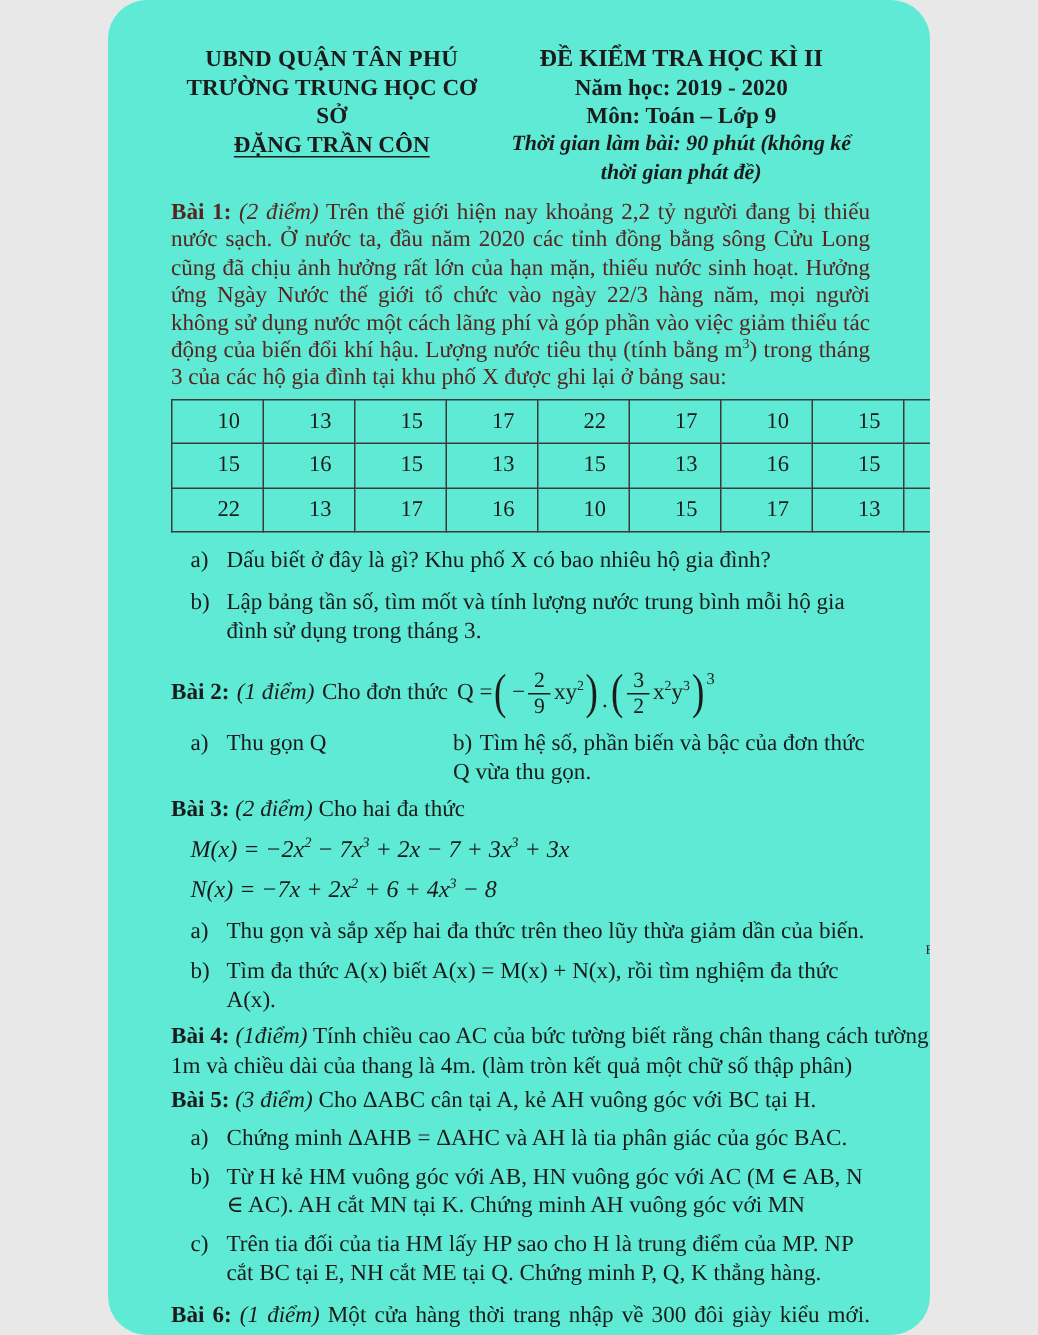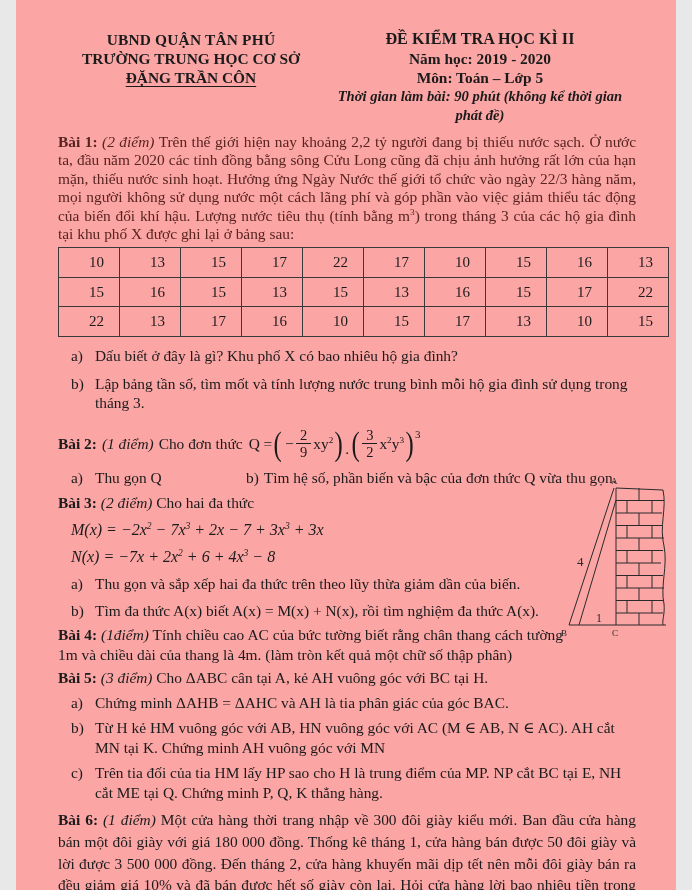--- a/index.html
+++ b/index.html
@@ -1,26 +1,27 @@
 <!DOCTYPE html>
 <html><head>
 <meta charset="utf-8">
 <style>
   * { margin:0; padding:0; box-sizing:border-box; }
   html,body { background:#e8e8e8; }
   .page {
     position:relative;
-    width:660px; height:890px;
+    width:548px; height:890px;
     margin:0 auto;
-    background:#fca5a5;
+    background:#5eead4;
     font-family:"Liberation Serif","DejaVu Serif",serif;
     color:#1b1b1b;
     font-size:15.4px;
     padding:30px 40px 0 42px;
     overflow:hidden;
+    border-radius:26px;
   }
   
   .hdr { display:flex; }
   .hdr-left { width:46%; text-align:center; line-height:19px; }
   .hdr-right { width:54%; text-align:center; line-height:19px; }
   .hl1 { font-weight:bold; letter-spacing:.2px; }
   .hl2 { font-weight:bold; }
   .hl3 { font-weight:bold; text-decoration:underline; text-underline-offset:3px; }
   .ht  { font-weight:bold; font-size:16.2px; }
   .hy, .hs { font-weight:bold; }
@@ -81,21 +82,21 @@
 
   <div class="hdr">
     <div class="hdr-left">
       <div class="hl1">UBND QUẬN TÂN PHÚ</div>
       <div class="hl2">TRƯỜNG TRUNG HỌC CƠ SỞ</div>
       <div class="hl3">ĐẶNG TRẦN CÔN</div>
     </div>
     <div class="hdr-right">
       <div class="ht">ĐỀ KIỂM TRA HỌC KÌ II</div>
       <div class="hy">Năm học: 2019 - 2020</div>
-      <div class="hs">Môn: Toán – Lớp 5</div>
+      <div class="hs">Môn: Toán – Lớp 9</div>
       <div class="htime">Thời gian làm bài: 90 phút (không kể thời gian phát đề)</div>
     </div>
   </div>
 
   <p class="para b1"><span class="blabel">Bài 1:</span> <span class="bpoints">(2 điểm)</span> <span>Trên thế giới hiện nay khoảng 2,2 tỷ người đang bị thiếu nước sạch. Ở nước ta, đầu năm 2020 các tỉnh đồng bằng sông Cửu Long cũng đã chịu ảnh hưởng rất lớn của hạn mặn, thiếu nước sinh hoạt. Hưởng ứng Ngày Nước thế giới tổ chức vào ngày 22/3 hàng năm, mọi người không sử dụng nước một cách lãng phí và góp phần vào việc giảm thiểu tác động của biến đổi khí hậu. Lượng nước tiêu thụ (tính bằng m<sup class="sp">3</sup>) trong tháng 3 của các hộ gia đình tại khu phố X được ghi lại ở bảng sau:</span></p>
 
   <table class="wtab">
     <tbody>
         <tr>
           <td>10</td>

